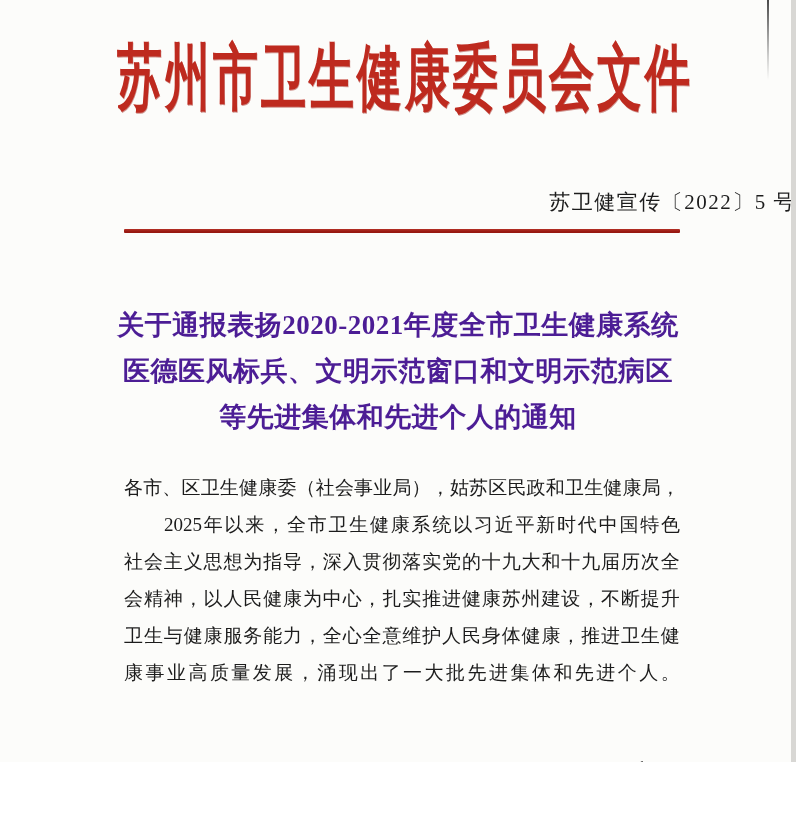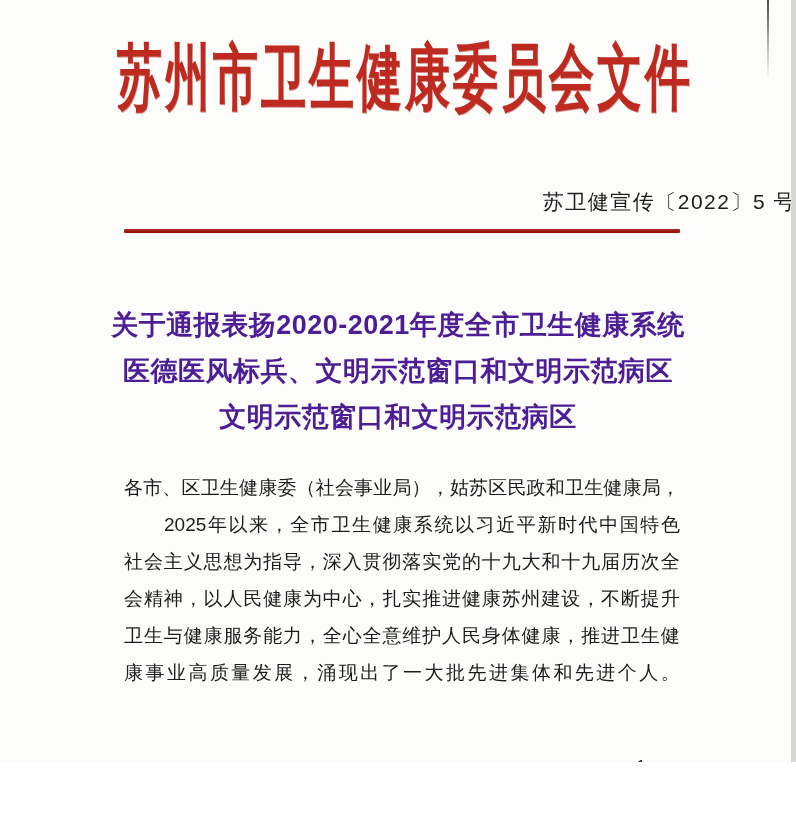--- a/index.html
+++ b/index.html
@@ -6,21 +6,21 @@
     margin: 0;
     padding: 0;
     background: #ffffff;
   }
   .page {
     position: relative;
     width: 796px;
     height: 762px;
     background: var(--paper, #fcfcfa);
     overflow: hidden;
-    font-family: Liberation Sans, sans-serif;
+    font-family: Liberation Serif, serif;
     color: var(--text, #1c1c1c);
   }
 
   
   .agency-header {
     position: absolute;
     top: 30px;
     left: 0;
     width: 100%;
     height: 96px;
@@ -140,21 +140,21 @@
     <span class="agency-text">苏州市卫生健康委员会文件</span>
   </div>
 
   <div class="doc-number">苏卫健宣传〔2022〕5 号</div>
 
   <div class="red-rule"></div>
 
   <div class="doc-title">
     <div class="title-line">关于通报表扬2020-2021年度全市卫生健康系统</div>
     <div class="title-line">医德医风标兵、文明示范窗口和文明示范病区</div>
-    <div class="title-line">文明示范窗口和文明示范病区</div>
+    <div class="title-line">等先进集体和先进个人的通知</div>
   </div>
 
   <div class="body-block">
     <div class="body-line" data-justify="true">
         <span>各</span>
         <span>市</span>
         <span>、</span>
         <span>区</span>
         <span>卫</span>
         <span>生</span>

